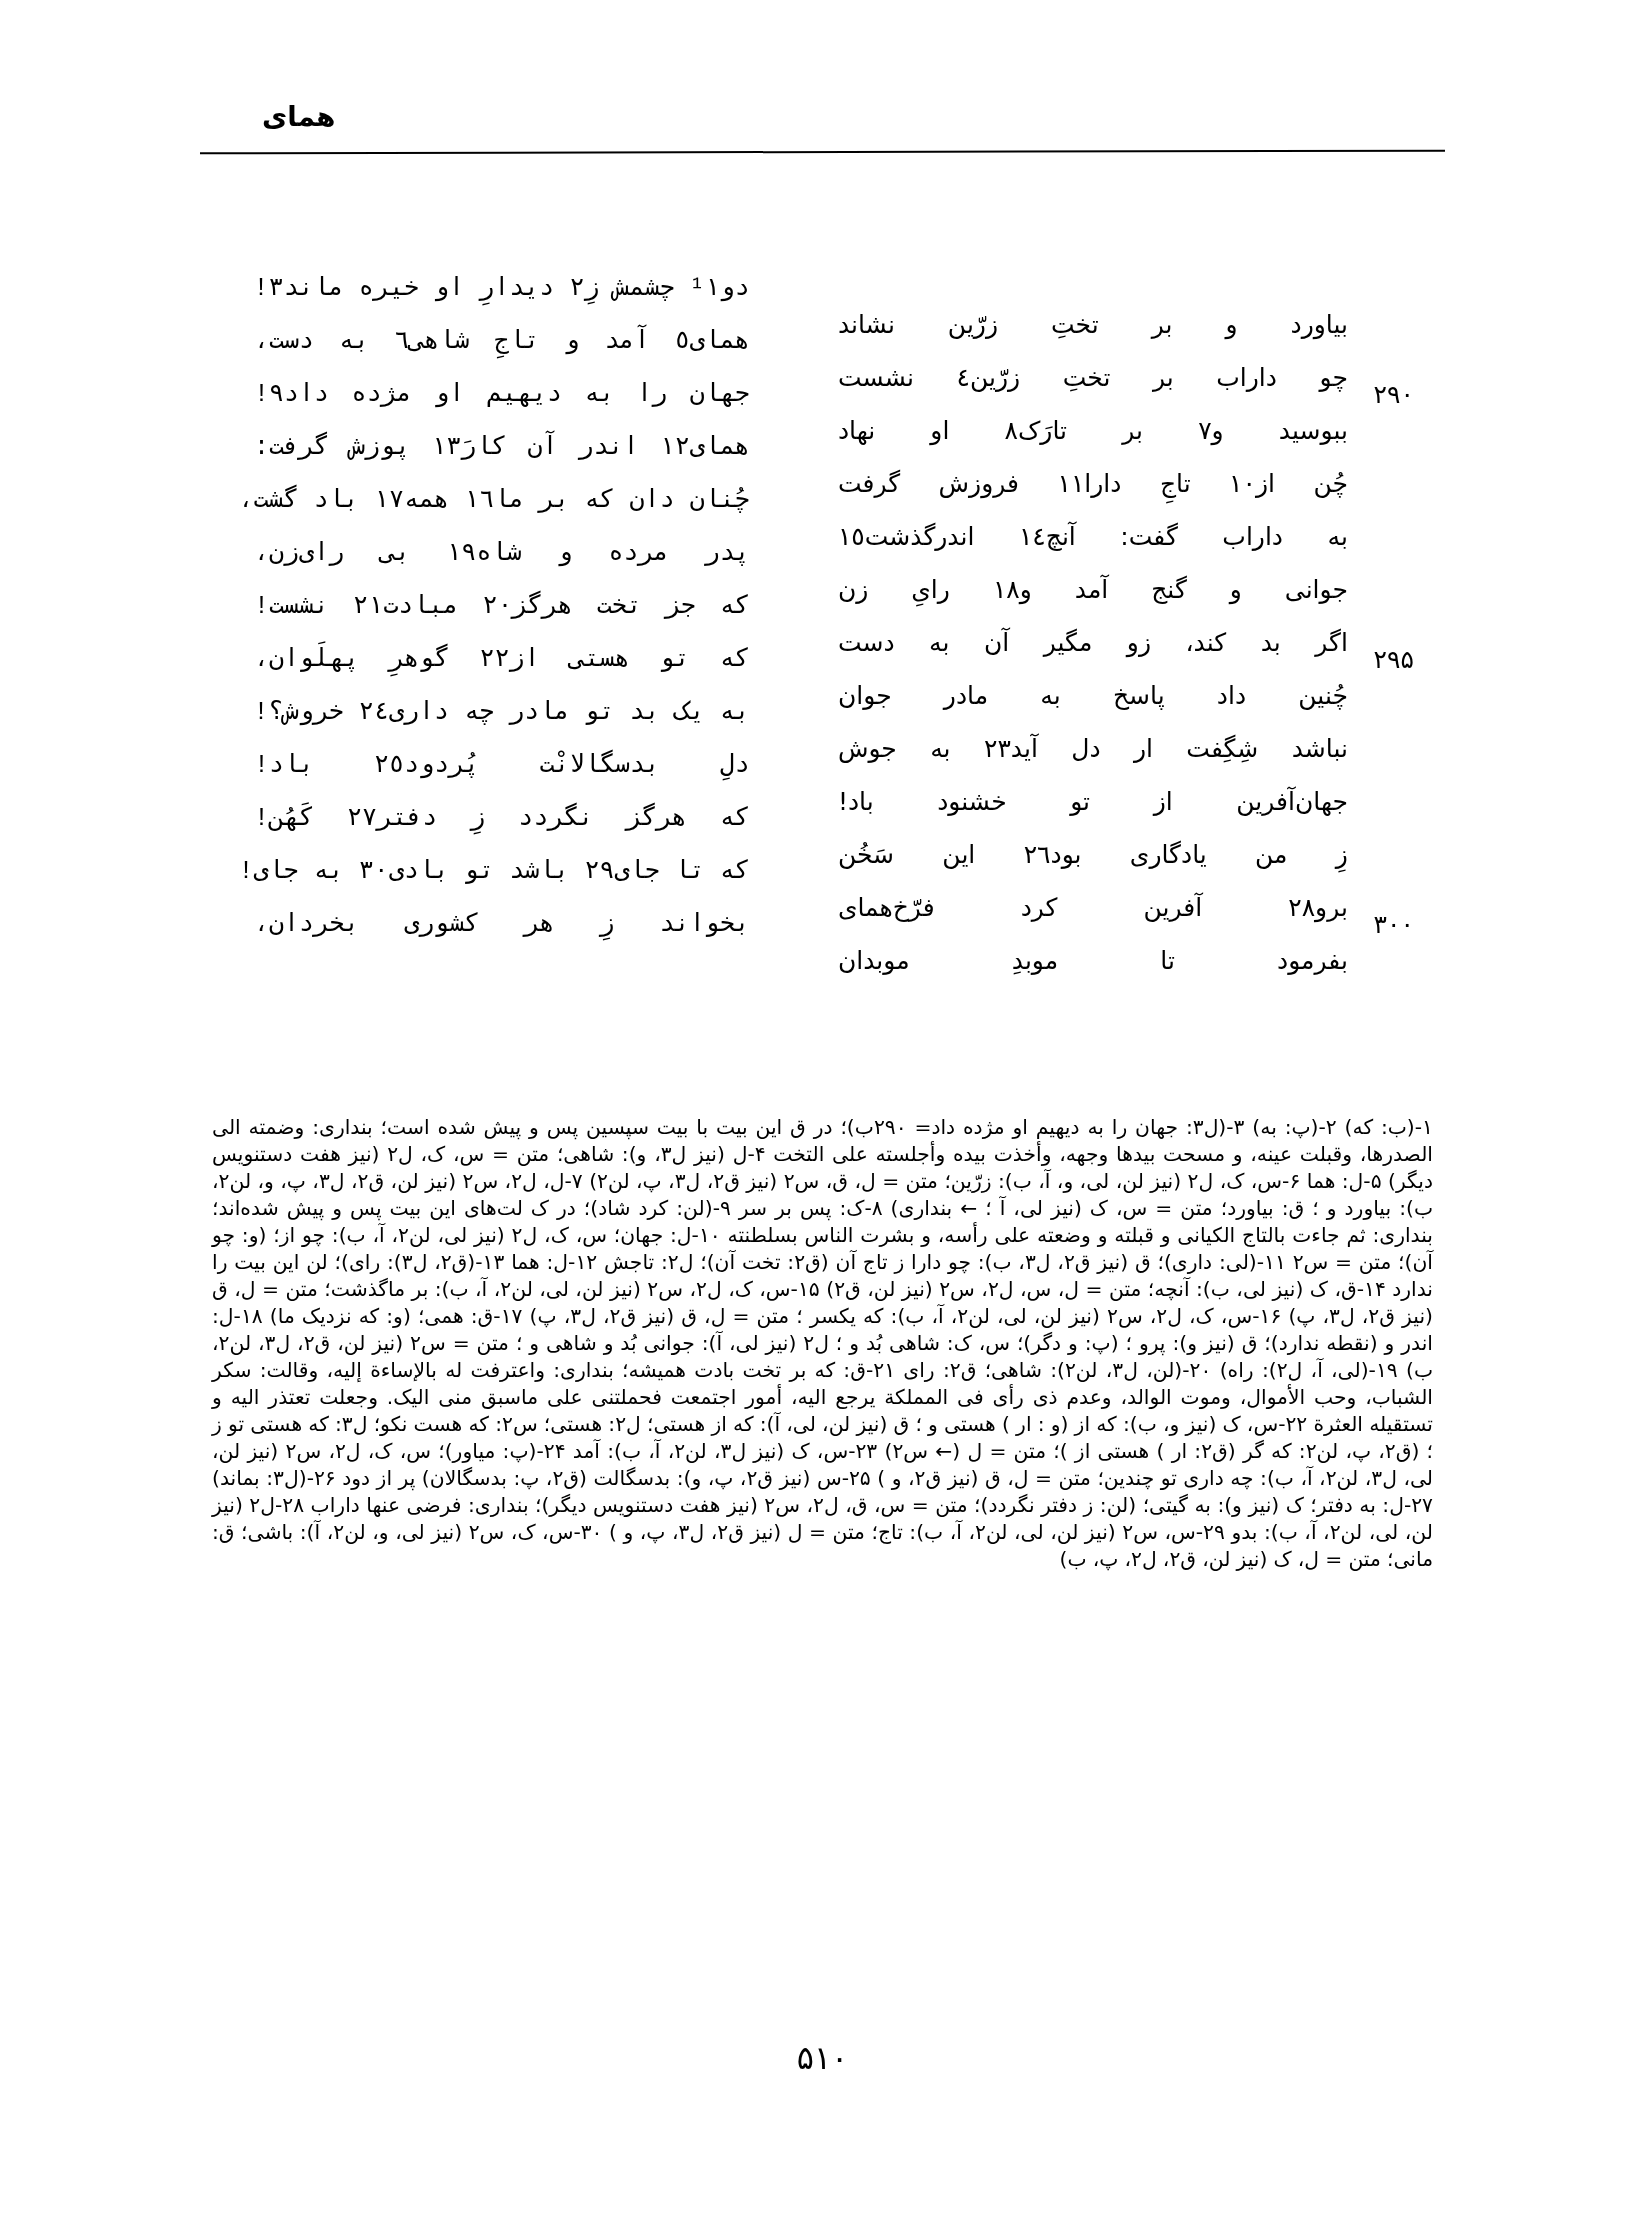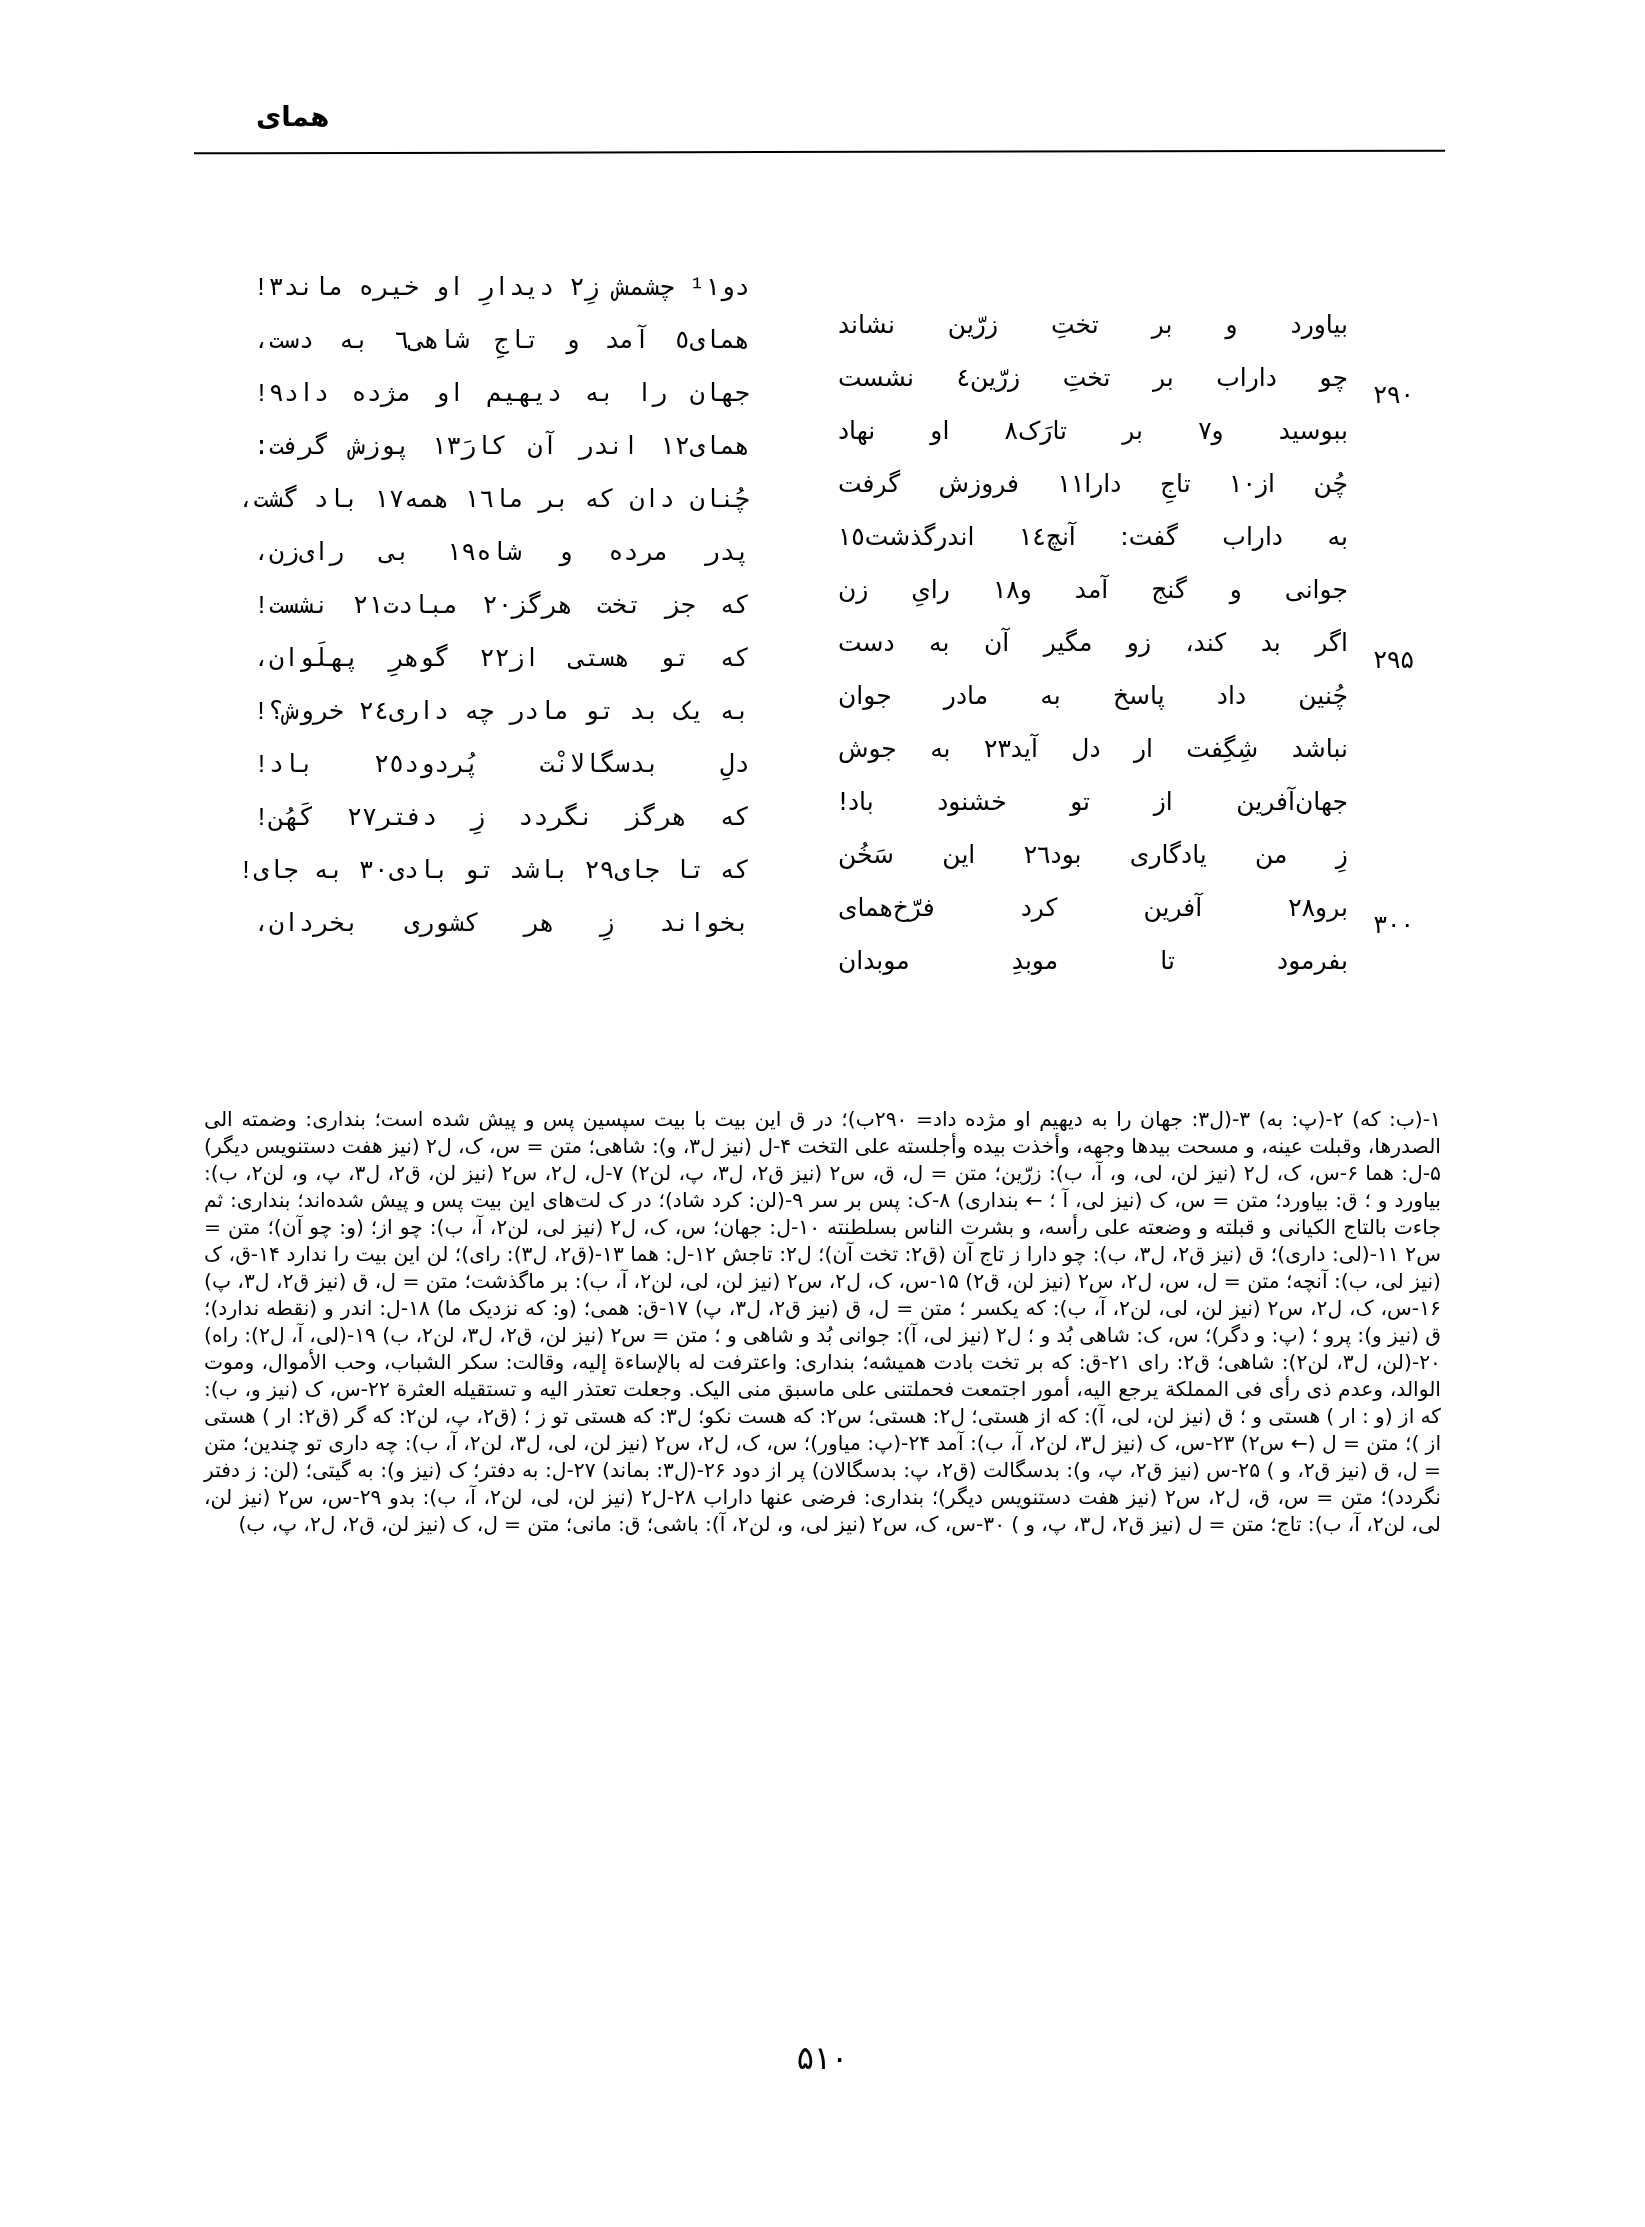--- a/index.html
+++ b/index.html
@@ -17,21 +17,21 @@
     color: #000000;
     overflow: hidden;
     direction: rtl;
   }
 
   
   .header-zone {
     position: absolute;
     top: 103px;
     right: 200px;
-    left: 194px;
+    left: 200px;
     height: 83px;
   }
 
   .running-head {
     text-align: left;
     font-size: 27.6px;
     font-weight: 700;
     letter-spacing: 1.4px;
     padding-left: 62px;
     line-height: 1;
@@ -107,21 +107,21 @@
     left: 200px;
     font-size: 20.3px;
     line-height: 1.33;
     text-align: justify;
     text-align-last: right;
     direction: rtl;
     word-spacing: -0.3px;
   }
 
   .apparatus p {
-    margin: 4px;
+    margin: 12px;
     padding: 0;
     text-indent: 0;
   }
 
   
   .folio {
     position: absolute;
     top: 2039px;
     right: 0;
     left: 0;

